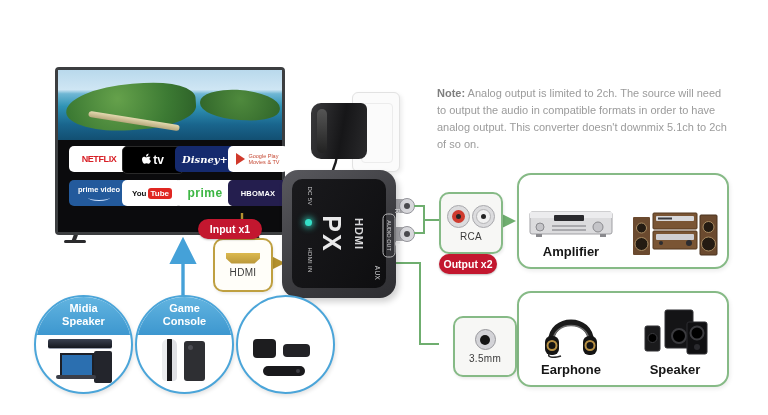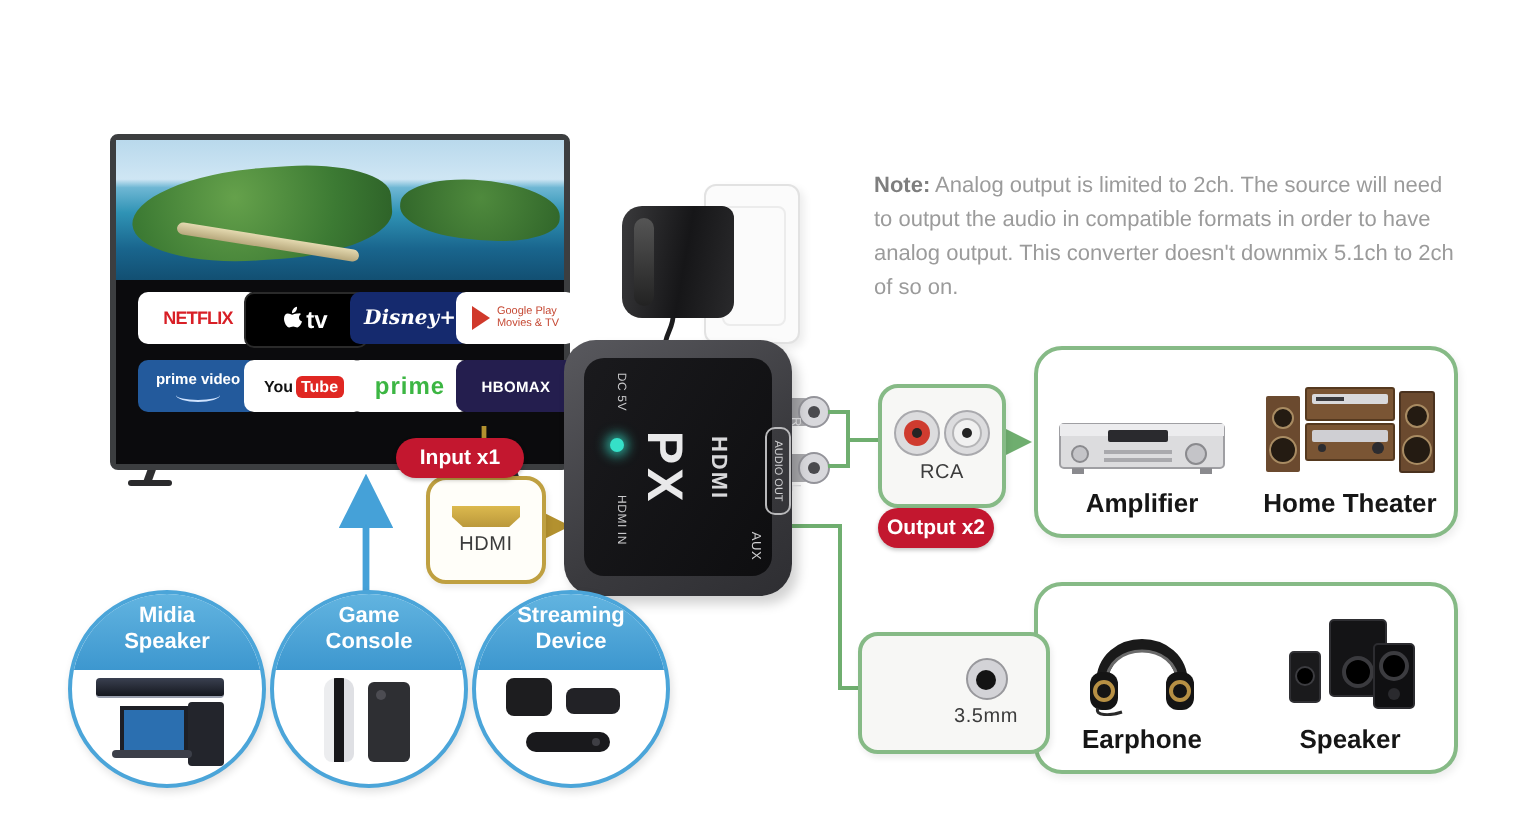--- a/index.html
+++ b/index.html
@@ -79,21 +79,21 @@
              clip-path:polygon(0 0,100% 0,100% 55%,84% 100%,16% 100%,0 55%);}
   .conn-label{font-size:10px;color:#3c3c3c;letter-spacing:0.3px;}
   #rca-box{left:439px;top:192px;width:60px;height:58px;}
   .rca-row{display:flex;gap:2px;}
   .rca{width:21px;height:21px;border-radius:50%;background:#dcdcde;border:1px solid #a9a9ad;
        display:flex;align-items:center;justify-content:center;}
   .rca-mid{width:13px;height:13px;border-radius:50%;display:flex;align-items:center;justify-content:center;}
   .rca-red .rca-mid{background:#cf3b2f;}
   .rca-white .rca-mid{background:#f1f1f1;border:1px solid #b5b5b7;}
   .rca-hole{width:5px;height:5px;border-radius:50%;background:#242424;}
-  #jack-box{left:429px;top:316px;width:60px;height:57px;padding-left:32px;}
+  #jack-box{left:453px;top:316px;width:60px;height:57px;}
   .jack{width:19px;height:19px;border-radius:50%;background:#d3d3d7;border:1px solid #98989c;
         display:flex;align-items:center;justify-content:center;}
   .jack-hole{width:10px;height:10px;border-radius:50%;background:#141414;}
 
   
   .badge{z-index:8;background:#c3172f;color:#fff;font-weight:bold;font-size:10.5px;border-radius:11px;
          display:flex;align-items:center;justify-content:center;box-shadow:0 1px 2px rgba(0,0,0,0.25);}
   #badge-input{left:198px;top:219px;width:64px;height:20px;}
   #badge-output{left:439px;top:254px;width:58px;height:20px;}
 
@@ -287,21 +287,20 @@
         <rect x="25" y="9" width="38" height="5" rx="1" fill="#d9d9db"></rect>
         <rect x="27" y="10.5" width="14" height="2" fill="#3a3a3e"></rect>
         <rect x="22" y="24" width="44" height="18" rx="1" fill="#7a5534" stroke="#55391f"></rect>
         <rect x="25" y="27" width="38" height="6" rx="1" fill="#cfcfd3"></rect>
         <circle cx="58" cy="36" r="3" fill="#2c2c30"></circle>
           <circle cx="30" cy="36" r="2" fill="#2c2c30"></circle>
         <rect x="69" y="8" width="17" height="40" rx="1" fill="#6b4a2f" stroke="#4a321f"></rect>
         <circle cx="77.5" cy="20" r="5.5" fill="#241b12" stroke="#a88b62"></circle>
         <circle cx="77.5" cy="37" r="7" fill="#241b12" stroke="#a88b62"></circle>
       </svg>
-      <div class="panel-label">Home Theater</div>
     </div>
   </div>
 
   <div class="abs panel" id="panel-aux">
     <div class="panel-col">
       <svg width="60" height="50" viewBox="0 0 60 50">
         <path d="M10,34 C10,8 50,8 50,34" stroke="#1a1a1a" stroke-width="6" fill="none"></path>
         <path d="M12,34 C12,12 48,12 48,34" stroke="#6a6a6a" stroke-width="1.5" fill="none"></path>
         <rect x="4" y="28" width="14" height="19" rx="6" fill="#141414"></rect>
         <circle cx="11" cy="37.5" r="4.5" fill="none" stroke="#b79044" stroke-width="2"></circle>
@@ -338,23 +337,19 @@
   <div class="abs src-circle" id="src-2">
     <div class="src-cap">
       <div>Game</div>
       <div>Console</div>
     </div>
     <div class="dev" style="left:25px;top:42px;width:15px;height:42px;background:linear-gradient(90deg,#ecedef 0 34%,#17171a 34% 66%,#dfe0e4 66%);border-radius:6px 6px 4px 4px;"></div>
     <div class="dev" style="left:47px;top:44px;width:21px;height:40px;background:#2e2f33;border-radius:3px;"></div>
     <div class="dev" style="left:51px;top:48px;width:5px;height:5px;background:#4c4c52;border-radius:50%;"></div>
   </div>
   <div class="abs src-circle" id="src-3">
-    <div class="src-cap">
-      <div>Streaming</div>
-      <div>Device</div>
-    </div>
     <div class="dev" style="left:15px;top:42px;width:23px;height:19px;background:#1d1d1f;border-radius:4px;"></div>
     <div class="dev" style="left:45px;top:47px;width:27px;height:13px;background:#222226;border-radius:4px;"></div>
     <div class="dev" style="left:25px;top:69px;width:42px;height:10px;background:#19191c;border-radius:5px;"></div>
     <div class="dev" style="left:58px;top:72px;width:4px;height:4px;background:#3e3e44;border-radius:50%;"></div>
   </div>
 
 </div>
 
 </body></html>

